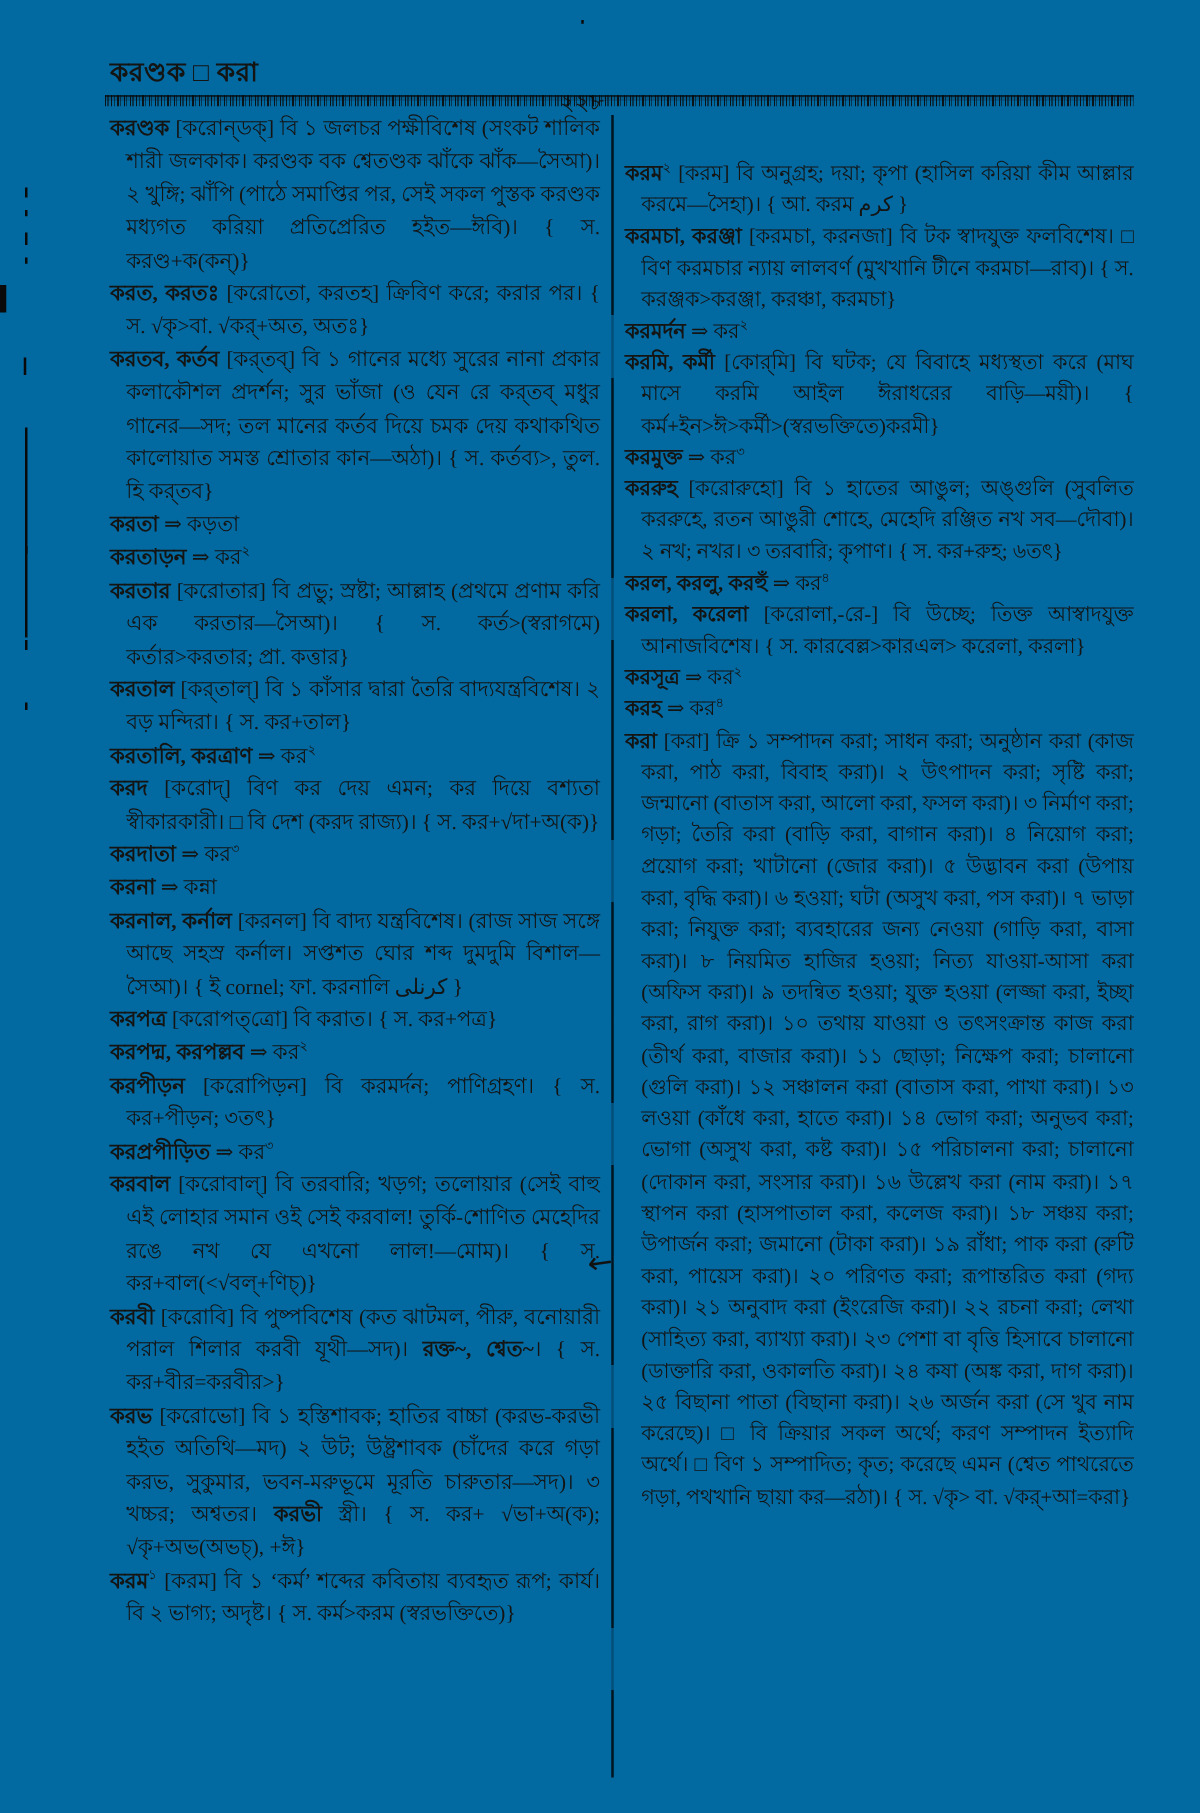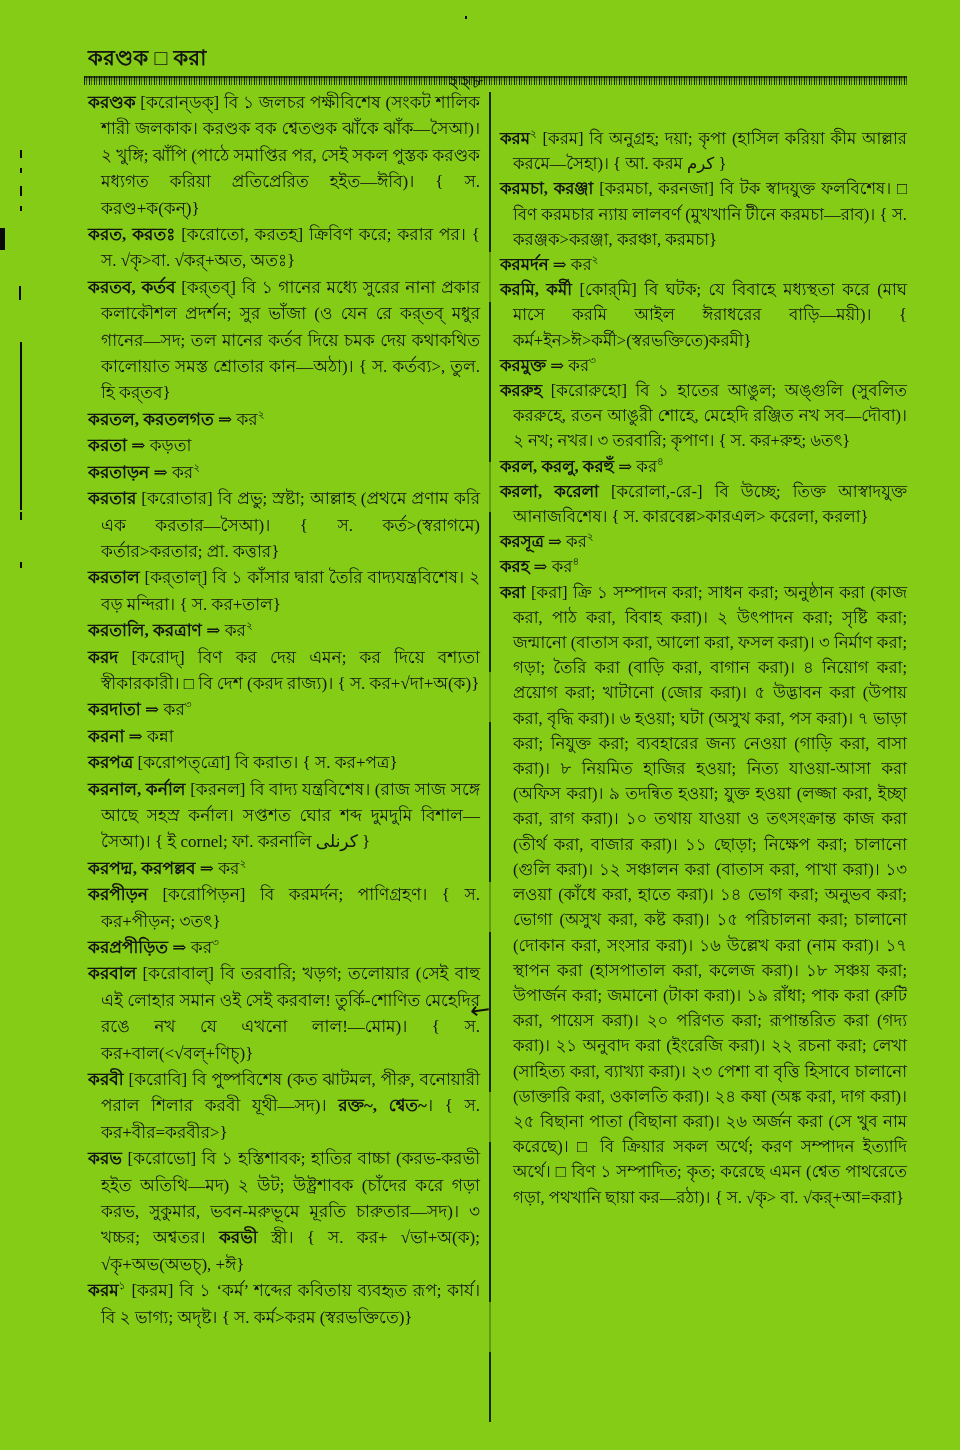--- a/index.html
+++ b/index.html
@@ -2,21 +2,21 @@
 <html><head>
 <meta charset="utf-8">
 <style>
   html,body{margin:0;padding:0;}
   body{
     width:960px;height:1450px;position:relative;overflow:hidden;
     background:#f4f3ee;
     font-family:"Liberation Serif","DejaVu Serif",serif;
     color:#141413;
   }
-  .page{position:absolute;inset:0;background:#84cc16;}
+  .page{position:absolute;inset:0;background:#0369a1;}
   .header{position:absolute;top:42px;left:88px;width:818px;height:30px;}
   .running-head{font-weight:bold;font-size:21px;letter-spacing:.5px;}
   .page-number{position:absolute;left:360px;top:2px;font-size:18px;margin-top:24px;}
   .rule{
     position:absolute;top:76px;left:84px;width:823px;height:9px;
     background:
       repeating-linear-gradient(90deg, rgba(10,10,10,.9) 0 1px, rgba(0,0,0,0) 1px 2px, rgba(10,10,10,.55) 2px 3px, rgba(0,0,0,0) 3px 5px),
       linear-gradient(180deg, rgba(0,0,0,.65) 0 2px, rgba(0,0,0,.15) 2px 5px, rgba(0,0,0,0) 5px);
   }
   .col{position:absolute;top:90px;text-align:justify;}
@@ -45,31 +45,30 @@
     <span class="running-head">করণ্ডক □ করা</span>
     <span class="page-number">২২৮</span>
   </div>
 
   <div class="rule"></div>
 
   <div class="col col-left">
       <p class="entry"><span class="hw">করণ্ডক</span><span> [করোন্‌ডক্] বি ১ জলচর পক্ষীবিশেষ (সংকট শালিক শারী জলকাক। করণ্ডক বক শ্বেতণ্ডক ঝাঁকে ঝাঁক—সৈআ)। ২ খুঙ্গি; ঝাঁপি (পাঠে সমাপ্তির পর, সেই সকল পুস্তক করণ্ডক মধ্যগত করিয়া প্রতিপ্রেরিত হইত—ঈবি)। { স. করণ্ড+ক(কন্‌)}</span></p>
       <p class="entry"><span class="hw">করত, করতঃ</span><span> [করোতো, করতহ] ক্রিবিণ করে; করার পর। { স. √কৃ&gt;বা. √কর্‌+অত, অতঃ}</span></p>
       <p class="entry"><span class="hw">করতব, কর্তব</span><span> [কর্‌তব্‌] বি ১ গানের মধ্যে সুরের নানা প্রকার কলাকৌশল প্রদর্শন; সুর ভাঁজা (ও যেন রে কর্‌তব্‌ মধুর গানের—সদ; তল মানের কর্তব দিয়ে চমক দেয় কথাকথিত কালোয়াত সমস্ত শ্রোতার কান—অঠা)। { স. কর্তব্য&gt;, তুল. হি কর্‌তব}</span></p>
-      <p class="entry"><span class="hw">করতল, করতলগত</span><span> ⇒ কর</span><sup>২</sup></p>
       <p class="entry"><span class="hw">করতা</span><span> ⇒ কড়তা</span></p>
       <p class="entry"><span class="hw">করতাড়ন</span><span> ⇒ কর</span><sup>২</sup></p>
       <p class="entry"><span class="hw">করতার</span><span> [করোতার] বি প্রভু; স্রষ্টা; আল্লাহ (প্রথমে প্রণাম করি এক করতার—সৈআ)। { স. কর্ত&gt;(স্বরাগমে) কর্তার&gt;করতার; প্রা. কত্তার}</span></p>
       <p class="entry"><span class="hw">করতাল</span><span> [কর্‌তাল্‌] বি ১ কাঁসার দ্বারা তৈরি বাদ্যযন্ত্রবিশেষ। ২ বড় মন্দিরা। { স. কর+তাল}</span></p>
       <p class="entry"><span class="hw">করতালি, করত্রাণ</span><span> ⇒ কর</span><sup>২</sup></p>
       <p class="entry"><span class="hw">করদ</span><span> [করোদ্‌] বিণ কর দেয় এমন; কর দিয়ে বশ্যতা স্বীকারকারী। □ বি দেশ (করদ রাজ্য)। { স. কর+√দা+অ(ক)}</span></p>
       <p class="entry"><span class="hw">করদাতা</span><span> ⇒ কর</span><sup>৩</sup></p>
       <p class="entry"><span class="hw">করনা</span><span> ⇒ কন্না</span></p>
+      <p class="entry"><span class="hw">করনাল, কর্নাল</span><span> [করনল] বি বাদ্য যন্ত্রবিশেষ। (রাজ সাজ সঙ্গে আছে সহস্র কর্নাল। সপ্তশত ঘোর শব্দ দুমদুমি বিশাল—সৈআ)। { ই cornel; ফা. করনালি كرنلى }</span></p>
       <p class="entry"><span class="hw">করপত্র</span><span> [করোপত্‌ত্রো] বি করাত। { স. কর+পত্র}</span></p>
-      <p class="entry"><span class="hw">করনাল, কর্নাল</span><span> [করনল] বি বাদ্য যন্ত্রবিশেষ। (রাজ সাজ সঙ্গে আছে সহস্র কর্নাল। সপ্তশত ঘোর শব্দ দুমদুমি বিশাল—সৈআ)। { ই cornel; ফা. করনালি كرنلى }</span></p>
       <p class="entry"><span class="hw">করপদ্ম, করপল্লব</span><span> ⇒ কর</span><sup>২</sup></p>
       <p class="entry"><span class="hw">করপীড়ন</span><span> [করোপিড়ন] বি করমর্দন; পাণিগ্রহণ। { স. কর+পীড়ন; ৩তৎ}</span></p>
       <p class="entry"><span class="hw">করপ্রপীড়িত</span><span> ⇒ কর</span><sup>৩</sup></p>
       <p class="entry"><span class="hw">করবাল</span><span> [করোবাল্‌] বি তরবারি; খড়গ; তলোয়ার (সেই বাহু এই লোহার সমান ওই সেই করবাল! তুর্কি-শোণিত মেহেদির রঙে নখ যে এখনো লাল!—মোম)। { স. কর+বাল(&lt;√বল্‌+ণিচ্‌)}</span></p>
       <p class="entry"><span class="hw">করবী</span><span> [করোবি] বি পুষ্পবিশেষ (কত ঝাটমল, পীরু, বনোয়ারী পরাল শিলার করবী যূথী—সদ)। </span><span class="hw">রক্ত~, শ্বেত~</span><span>। { স. কর+বীর=করবীর&gt;}</span></p>
       <p class="entry"><span class="hw">করভ</span><span> [করোভো] বি ১ হস্তিশাবক; হাতির বাচ্চা (করভ-করভী হইত অতিথি—মদ) ২ উট; উষ্ট্রশাবক (চাঁদের করে গড়া করভ, সুকুমার, ভবন-মরুভূমে মূরতি চারুতার—সদ)। ৩ খচ্চর; অশ্বতর। </span><span class="hw">করভী</span><span> স্ত্রী। { স. কর+ √ভা+অ(ক); √কৃ+অভ(অভচ্‌), +ঈ}</span></p>
       <p class="entry"><span class="hw">করম</span><sup>১</sup><span> [করম] বি ১ ‘কর্ম’ শব্দের কবিতায় ব্যবহৃত রূপ; কার্য। বি ২ ভাগ্য; অদৃষ্ট। { স. কর্ম&gt;করম (স্বরভক্তিতে)}</span></p>
     </div>
   <div class="col col-right">
       <p class="entry"><span class="hw">করম</span><sup>২</sup><span> [করম] বি অনুগ্রহ; দয়া; কৃপা (হাসিল করিয়া কীম আল্লার করমে—সৈহা)। { আ. করম كرم }</span></p>

